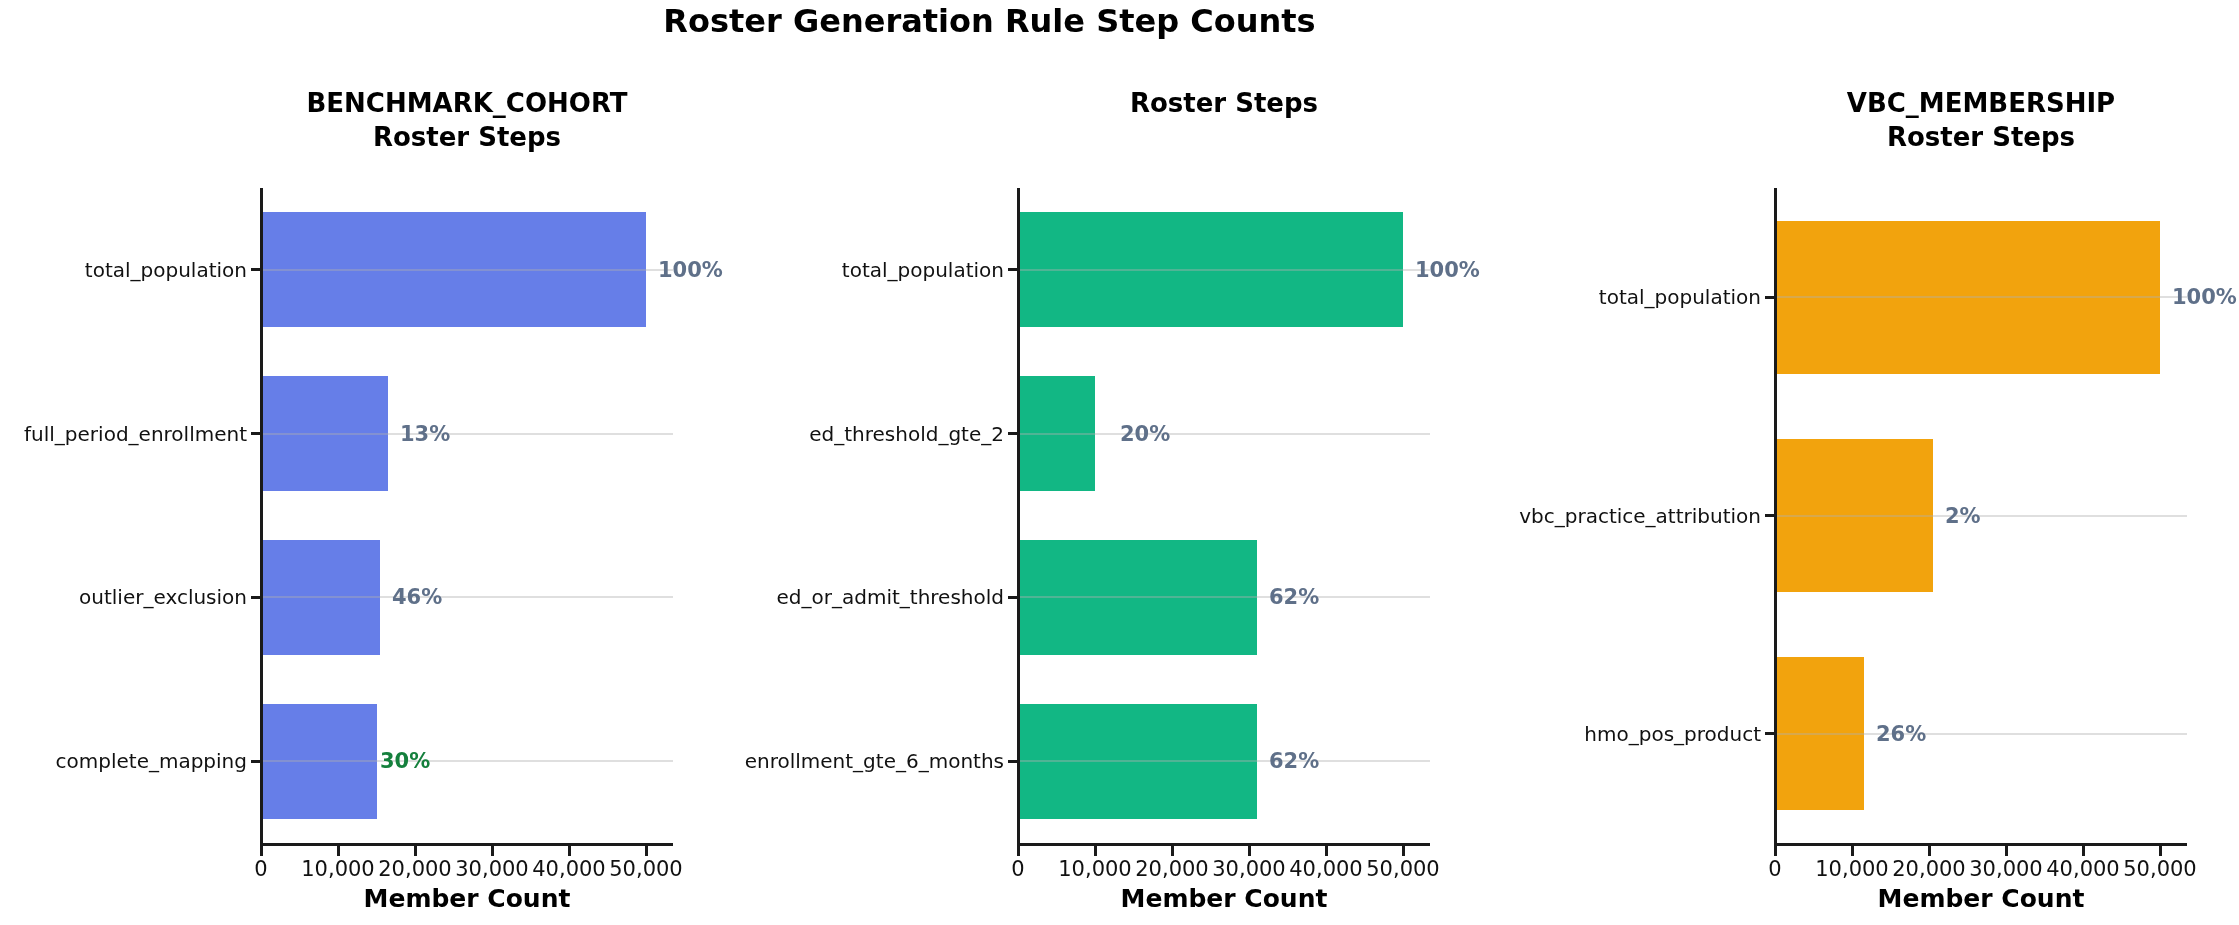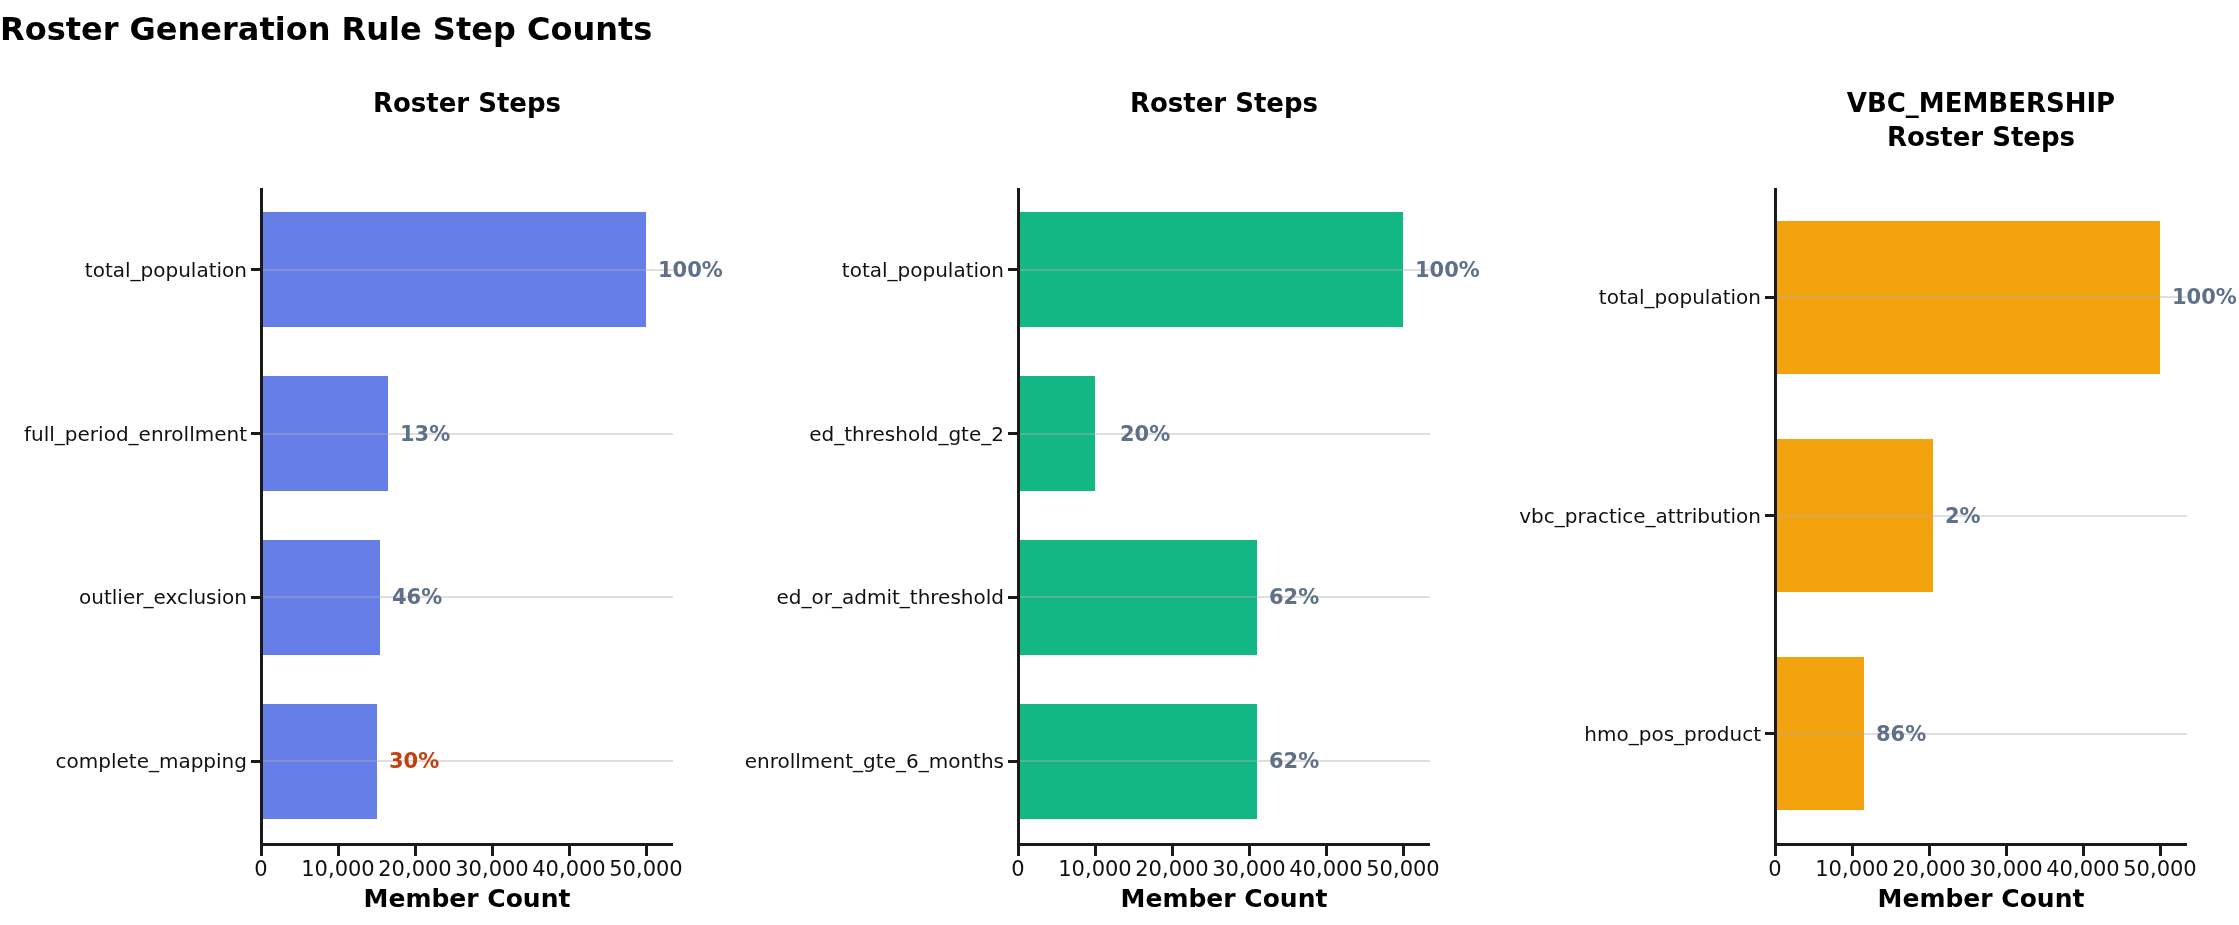--- a/index.html
+++ b/index.html
@@ -10,23 +10,24 @@
   }
   #figure {
     position: relative;
     width: 2239px;
     height: 925px;
     background: #ffffff;
     overflow: hidden;
   }
   .main-title {
     position: absolute;
-    top: 10px;
+    top: 2px;
     left: 0;
     width: 1979px;
+    text-align: center;
     font-size: 32px;
     font-weight: bold;
     color: #000000;
   }
   .subplot-title {
     position: absolute;
     top: 86px;
     width: 600px;
     text-align: center;
     font-size: 26px;
@@ -108,20 +109,21 @@
   }
 </style>
 </head>
 <body>
 
 <div id="figure">
   <div class="main-title">Roster Generation Rule Step Counts</div>
   <div id="subplots">
       <div class="">
         <div class="subplot-title" style="left: 167px;">
+          <div class="">BENCHMARK_COHORT</div>
           <div class="">Roster Steps</div>
         </div>
         <div class="bar" style="left: 261px; top: 212px; width: 385px; height: 115px; background: rgb(102, 126, 232);"></div>
         <div class="gridline" style="left: 261px; top: 269px; width: 412px;"></div>
         <div class="ytick-mark" style="left: 251px; top: 268px;"></div>
         <div class="ylabel-cat" style="left: -13px; top: 257px;">total_population</div>
         <div class="pct-label" style="left: 658px; top: 257px; color: rgb(95, 112, 137);">100%</div>
         <div class="bar" style="left: 261px; top: 376px; width: 127px; height: 115px; background: rgb(102, 126, 232);"></div>
         <div class="gridline" style="left: 261px; top: 433px; width: 412px;"></div>
         <div class="ytick-mark" style="left: 251px; top: 432px;"></div>
@@ -129,21 +131,21 @@
         <div class="pct-label" style="left: 400px; top: 421px; color: rgb(95, 112, 137);">13%</div>
         <div class="bar" style="left: 261px; top: 540px; width: 119px; height: 115px; background: rgb(102, 126, 232);"></div>
         <div class="gridline" style="left: 261px; top: 596px; width: 412px;"></div>
         <div class="ytick-mark" style="left: 251px; top: 596px;"></div>
         <div class="ylabel-cat" style="left: -13px; top: 584px;">outlier_exclusion</div>
         <div class="pct-label" style="left: 392px; top: 584px; color: rgb(95, 112, 137);">46%</div>
         <div class="bar" style="left: 261px; top: 704px; width: 116px; height: 115px; background: rgb(102, 126, 232);"></div>
         <div class="gridline" style="left: 261px; top: 760px; width: 412px;"></div>
         <div class="ytick-mark" style="left: 251px; top: 760px;"></div>
         <div class="ylabel-cat" style="left: -13px; top: 748px;">complete_mapping</div>
-        <div class="pct-label" style="left: 389px; top: 748px; color: #c2410c;">30%</div>
+        <div class="pct-label" style="left: 380px; top: 748px; color: #15803d;">30%</div>
         <div class="spine-left" style="left: 260px; top: 188px; height: 658px;"></div>
         <div class="spine-bottom" style="left: 260px; top: 843px; width: 413px;"></div>
         <div class="xtick-mark" style="left: 260px; top: 846px;"></div>
         <div class="xtick-label" style="left: 201px; top: 856px;">0</div>
         <div class="xtick-mark" style="left: 337px; top: 846px;"></div>
         <div class="xtick-label" style="left: 278px; top: 856px;">10,000</div>
         <div class="xtick-mark" style="left: 414px; top: 846px;"></div>
         <div class="xtick-label" style="left: 355px; top: 856px;">20,000</div>
         <div class="xtick-mark" style="left: 491px; top: 846px;"></div>
         <div class="xtick-label" style="left: 432px; top: 856px;">30,000</div>
@@ -205,21 +207,21 @@
         <div class="pct-label" style="left: 2172px; top: 284px; color: rgb(95, 112, 137);">100%</div>
         <div class="bar" style="left: 1775px; top: 439px; width: 158px; height: 153px; background: rgb(242, 163, 13);"></div>
         <div class="gridline" style="left: 1775px; top: 515px; width: 412px;"></div>
         <div class="ytick-mark" style="left: 1765px; top: 514px;"></div>
         <div class="ylabel-cat" style="left: 1501px; top: 503px;">vbc_practice_attribution</div>
         <div class="pct-label" style="left: 1945px; top: 503px; color: rgb(95, 112, 137);">2%</div>
         <div class="bar" style="left: 1775px; top: 657px; width: 89px; height: 153px; background: rgb(242, 163, 13);"></div>
         <div class="gridline" style="left: 1775px; top: 733px; width: 412px;"></div>
         <div class="ytick-mark" style="left: 1765px; top: 732px;"></div>
         <div class="ylabel-cat" style="left: 1501px; top: 721px;">hmo_pos_product</div>
-        <div class="pct-label" style="left: 1876px; top: 721px; color: rgb(95, 112, 137);">86%</div>
+        <div class="pct-label" style="left: 1876px; top: 721px; color: rgb(95, 112, 137);">26%</div>
         <div class="spine-left" style="left: 1774px; top: 188px; height: 658px;"></div>
         <div class="spine-bottom" style="left: 1774px; top: 843px; width: 413px;"></div>
         <div class="xtick-mark" style="left: 1774px; top: 846px;"></div>
         <div class="xtick-label" style="left: 1715px; top: 856px;">0</div>
         <div class="xtick-mark" style="left: 1851px; top: 846px;"></div>
         <div class="xtick-label" style="left: 1792px; top: 856px;">10,000</div>
         <div class="xtick-mark" style="left: 1928px; top: 846px;"></div>
         <div class="xtick-label" style="left: 1869px; top: 856px;">20,000</div>
         <div class="xtick-mark" style="left: 2005px; top: 846px;"></div>
         <div class="xtick-label" style="left: 1946px; top: 856px;">30,000</div>

